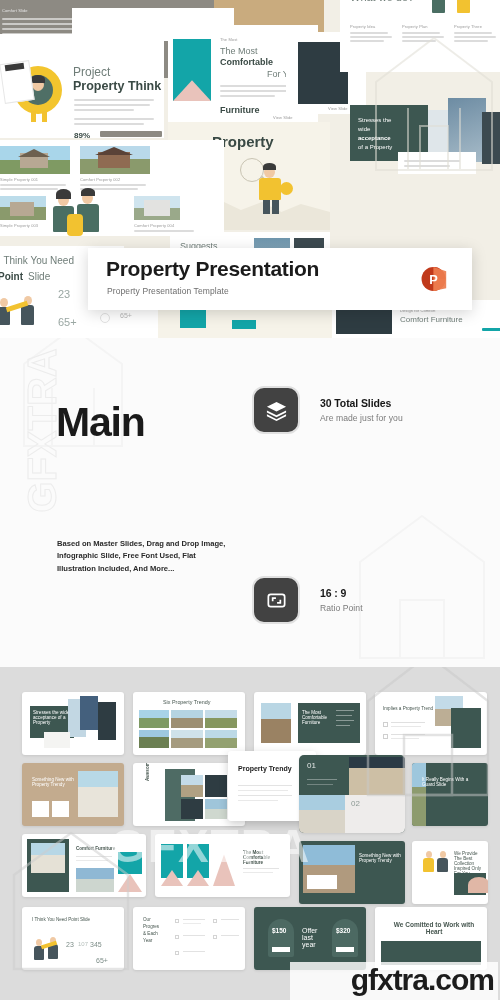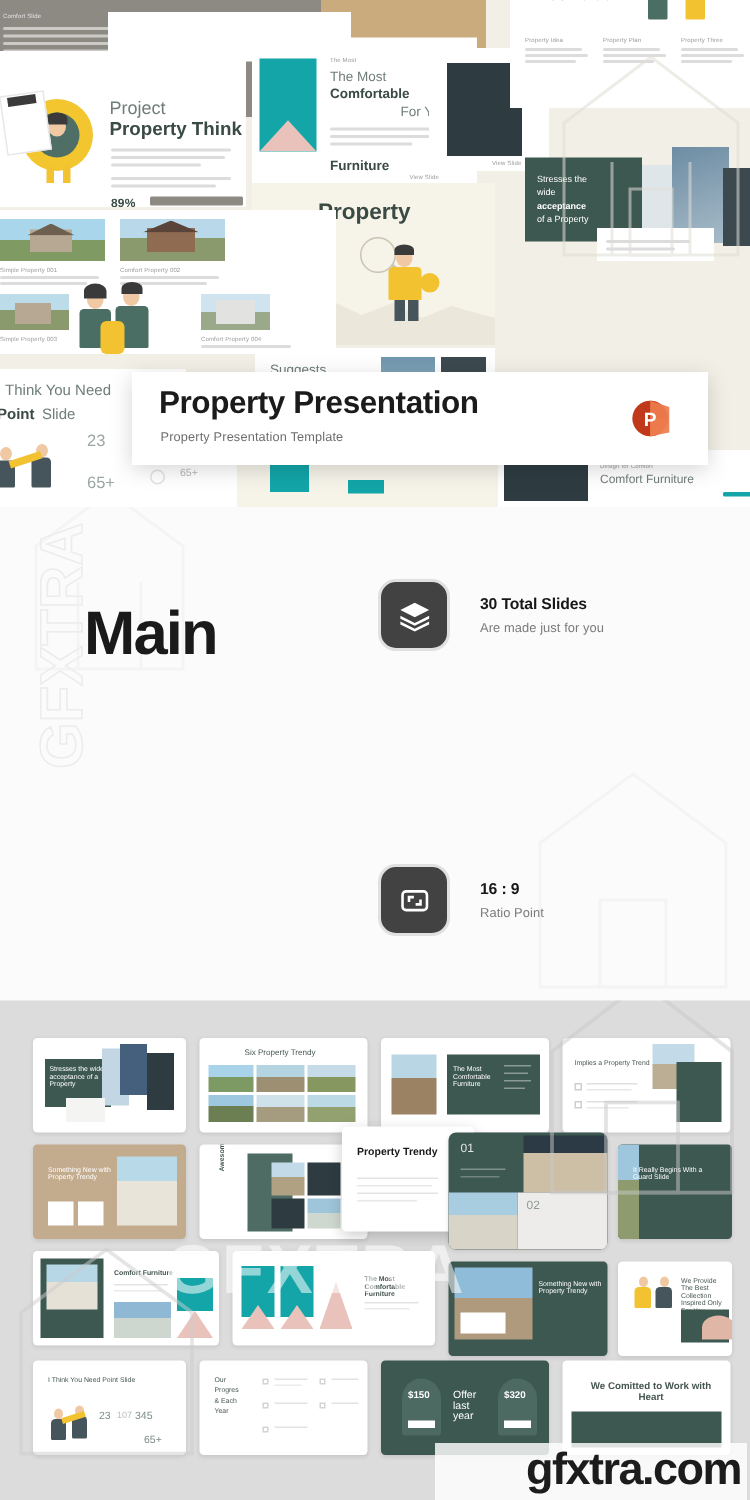--- a/index.html
+++ b/index.html
@@ -324,20 +324,21 @@
     <svg class="hwm" style="left:352px;top:170px;" width="140" height="160" viewBox="0 0 140 160">
       <g fill="none" stroke="#efefef" stroke-width="2">
         <path d="M70 8 L132 54 L132 150 L8 150 L8 54 Z"></path>
         <rect x="48" y="92" width="44" height="58"></rect>
       </g>
     </svg>
 
     <div class="main-title">
       <span>Main</span><br>
     </div>
+    <div class="main-desc">Based on Master Slides, Drag and Drop Image, Infographic Slide, Free Font Used,  Flat Illustration Included, And More...</div>
 
     <div class="frow" style="top:48px;">
       <div class="ficon">
         <svg width="23" height="23" viewBox="0 0 24 24" fill="#fff">
           <path d="M12 3 L22 8 L12 13 L2 8 Z"></path>
           <path d="M2 12 L12 17 L22 12 L22 14 L12 19 L2 14 Z"></path>
           <path d="M2 16 L12 21 L22 16 L22 18 L12 23 L2 18 Z"></path>
         </svg>
       </div>
       <div class="ftext">

